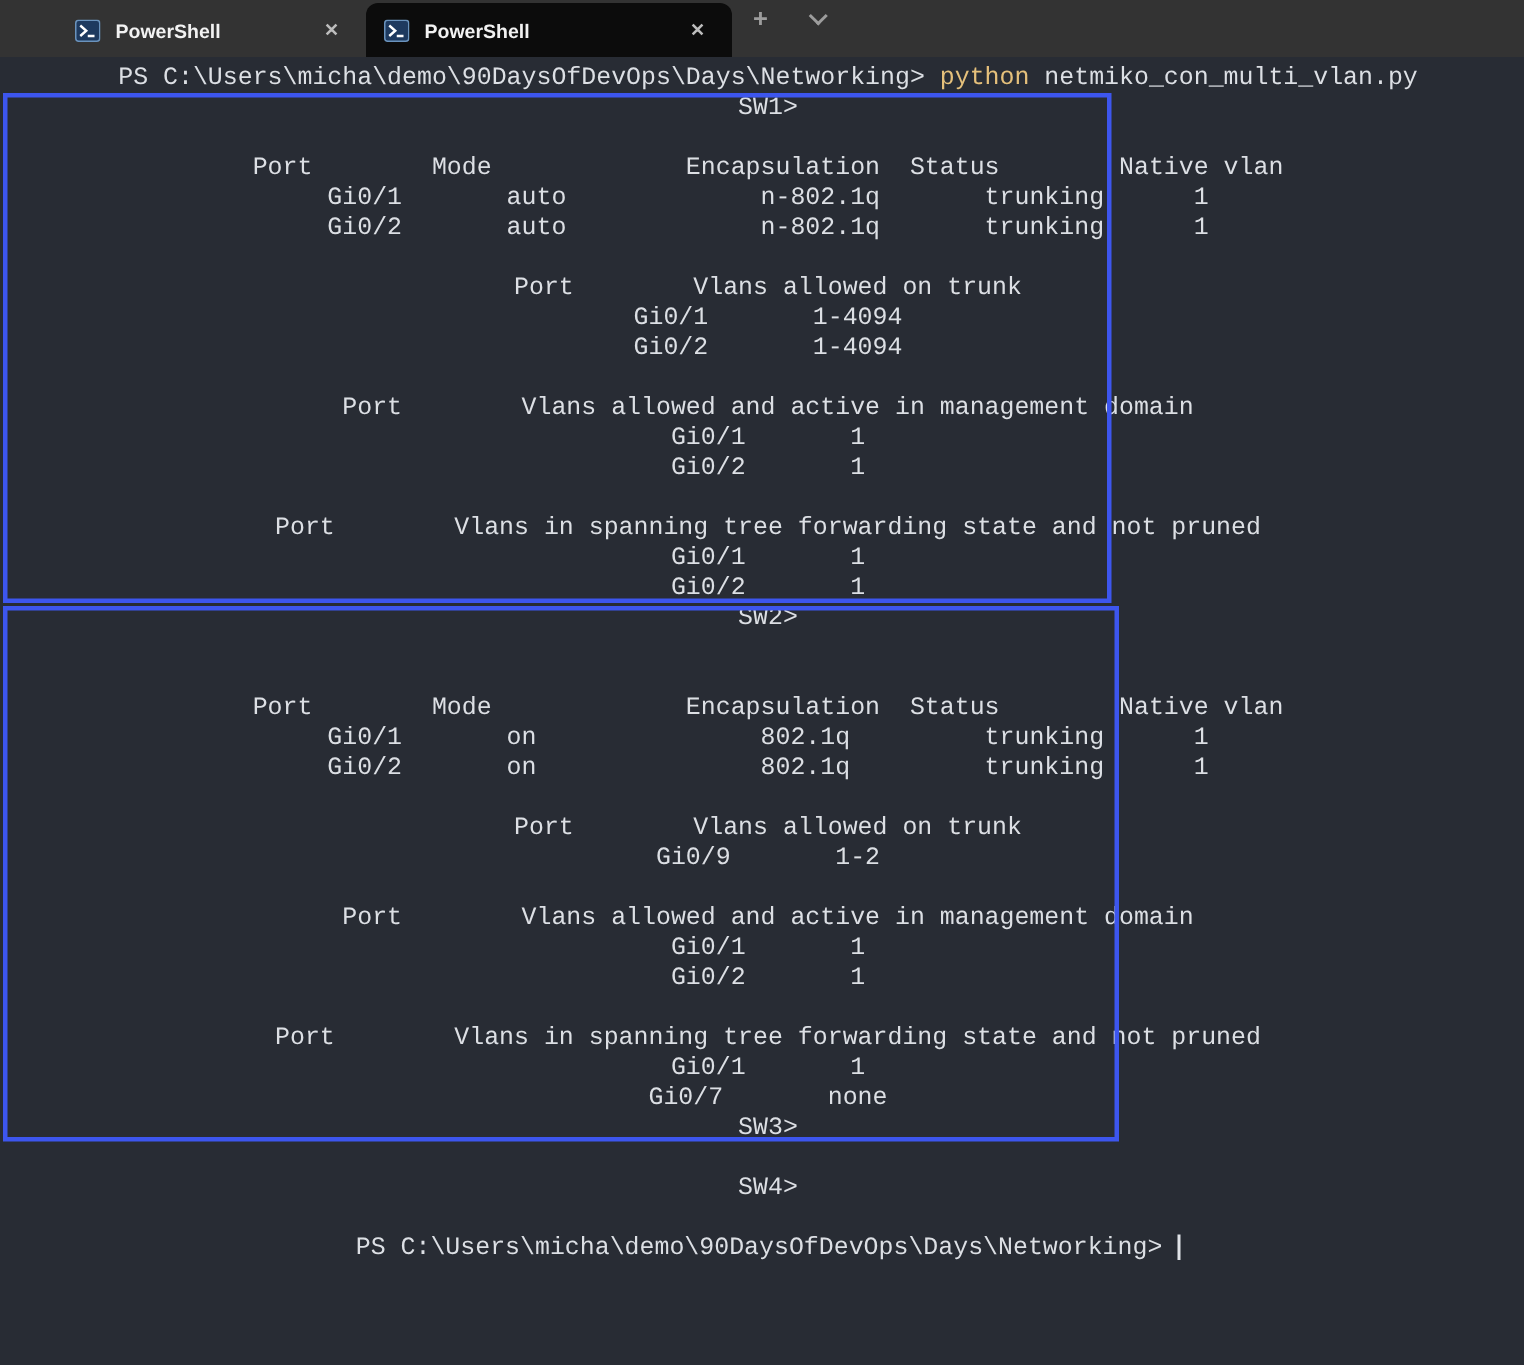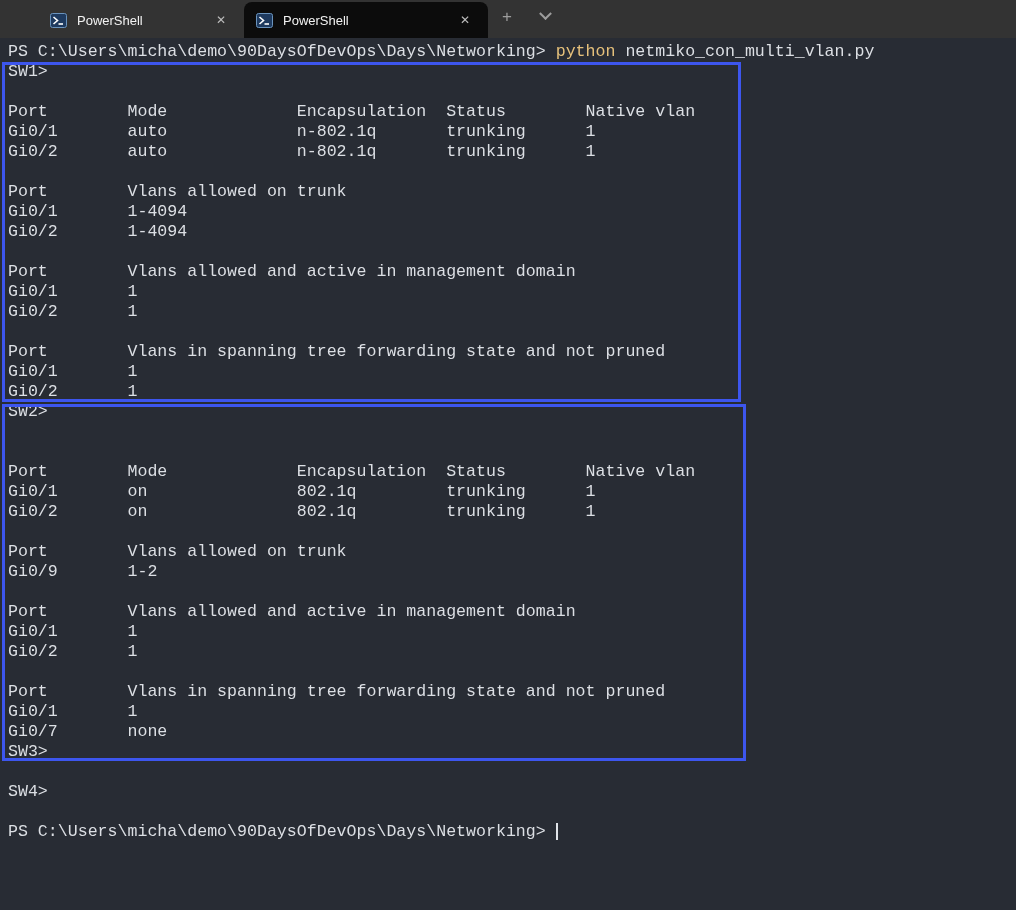--- a/index.html
+++ b/index.html
@@ -15,22 +15,23 @@
   body{
     width:1016px;height:910px;
     background:var(--term-bg);
     font-family:"Liberation Sans",sans-serif;
     overflow:hidden;
   }
   
   .tabbar{
     width:1016px;height:38px;
     background:var(--tabbar-bg);
-    display:flex;align-items:center;
+    display:flex;align-items:flex-start;
     position:relative;
+    font-weight:bold;
   }
   .tab{
     height:36px;margin-top:2px;
     display:flex;align-items:center;
     padding:0 12px;
     color:#f2f2f2;font-size:13px;
     cursor:default;
   }
   .tab.inactive{
     width:206px;margin-left:38px;
@@ -57,20 +58,21 @@
     width:9px;height:9px;
     border-right:2px solid #9d9d9d;border-bottom:2px solid #9d9d9d;
     transform:rotate(45deg) translate(-2px,-2px);
   }
   
   .terminal{
     position:relative;
     width:1016px;height:872px;
     background:var(--term-bg);
     padding:4px 0 0 8px;
+    text-align:center;
   }
   .tline{
     height:20px;line-height:20px;
     font-family:"Liberation Mono",monospace;
     font-size:16.6px;
     white-space:pre;
     color:var(--term-fg);
   }
   .seg-fg{color:var(--term-fg);}
   .seg-accent{color:var(--accent-yellow);}

